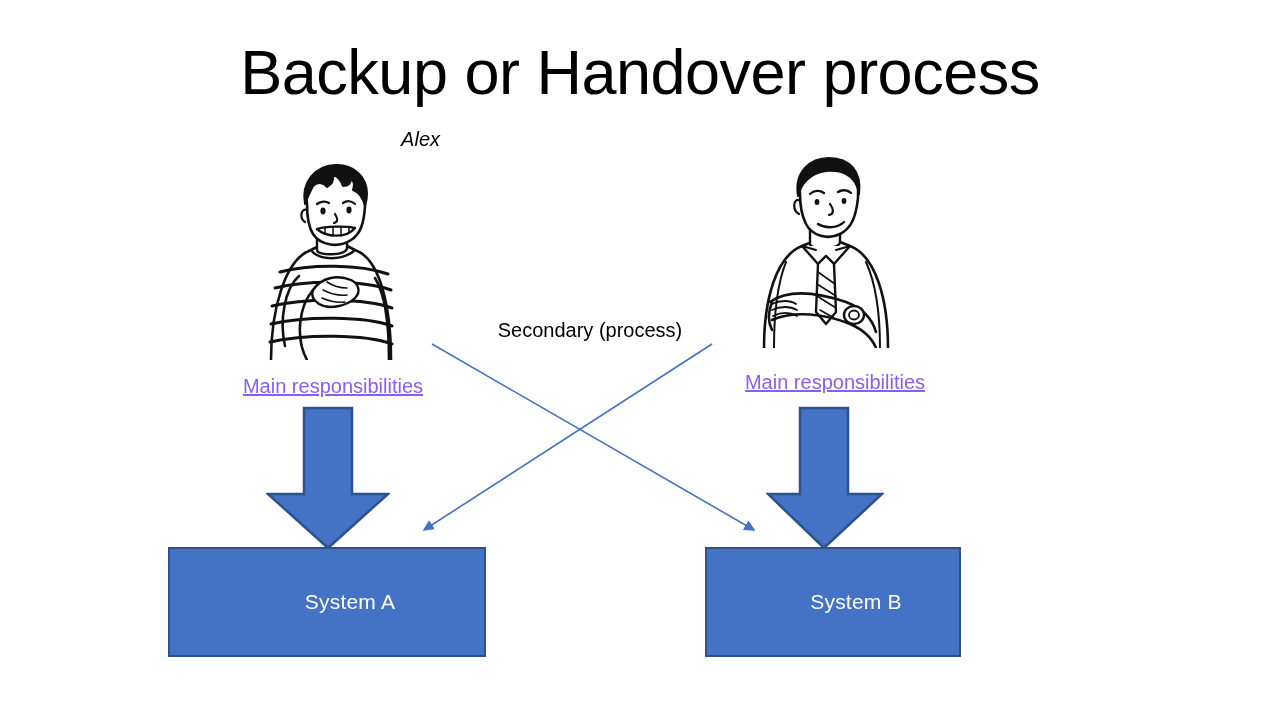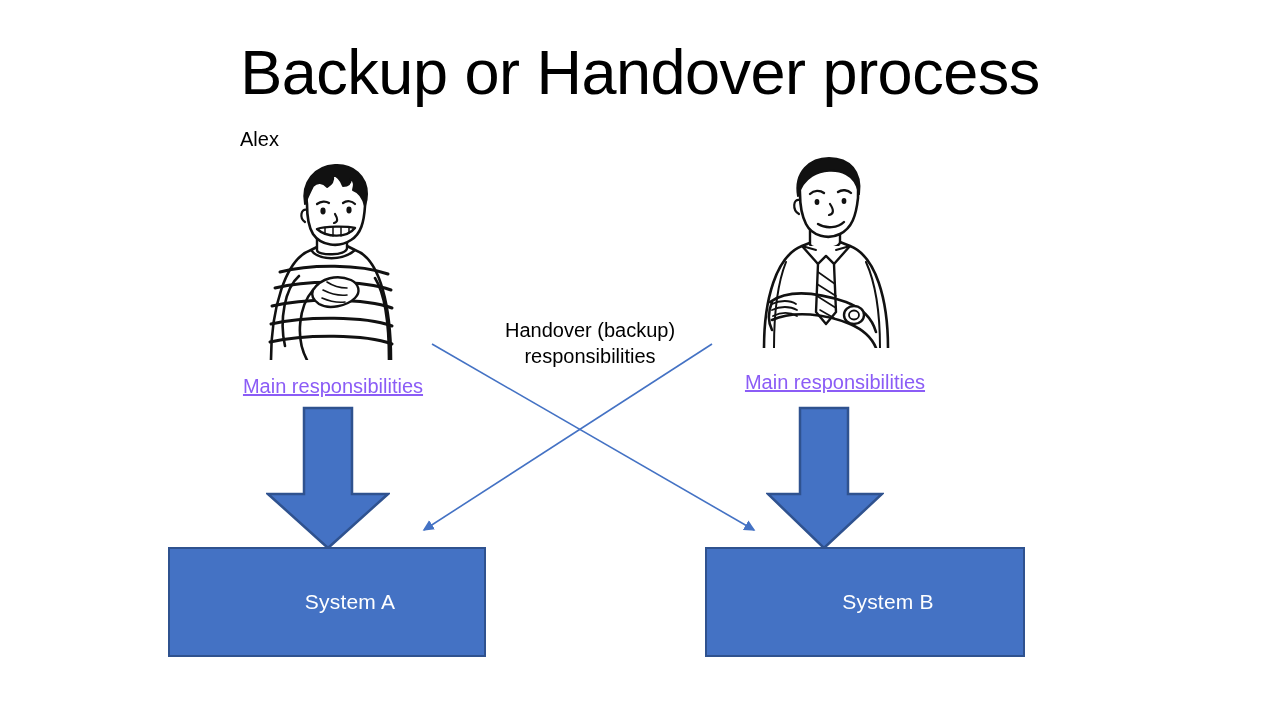--- a/index.html
+++ b/index.html
@@ -32,22 +32,23 @@
     color: #000000;
     line-height: 1.1;
     white-space: nowrap;
   }
 
   
   .person-name {
     position: absolute;
     font-size: 20px;
     color: #000000;
-    text-align: left;
+    text-align: right;
     white-space: nowrap;
+    font-style: italic;
   }
   #name-alex {
     left: 240px;
     top: 128px;
     width: 200px;
   }
   #name-kent {
     left: 716px;
     top: 122px;
     width: 200px;
@@ -155,21 +156,21 @@
   }
   #system-a {
     left: 168px;
     top: 547px;
     width: 318px;
     height: 110px;
   }
   #system-b {
     left: 705px;
     top: 547px;
-    width: 320px;
+    width: 256px;
     height: 110px;
   }
 </style>
 </head>
 <body>
 
 <div id="slide">
 
   <div id="slide-title">Backup or Handover process</div>
 
@@ -281,22 +282,21 @@
         <path d="M36 110 C28 130 24 160 24 196" stroke="#111111" stroke-width="2"></path>
         <path d="M116 110 C126 132 130 164 130 196" stroke="#111111" stroke-width="2"></path>
       </g>
     </svg>
   </div>
 
   <div class="resp-label" id="resp-left">Main responsibilities</div>
   <div class="resp-label" id="resp-right">Main responsibilities</div>
 
   <div id="resp-secondary">
-    <span>Handover (backup)</span>
-    <span>responsibilities</span>
+    <span>Secondary (process)</span>
   </div>
 
   <div class="block-arrow" id="arrow-main-left">
     <svg viewBox="0 0 124 144" xmlns="http://www.w3.org/2000/svg">
       <polygon points="38,2 86,2 86,88 122,88 62,142 2,88 38,88" fill="#4472C4" stroke="#2F528F" stroke-width="2.5" stroke-linejoin="miter"></polygon>
     </svg>
   </div>
 
   <div class="block-arrow" id="arrow-main-right">
     <svg viewBox="0 0 118 144" xmlns="http://www.w3.org/2000/svg">

